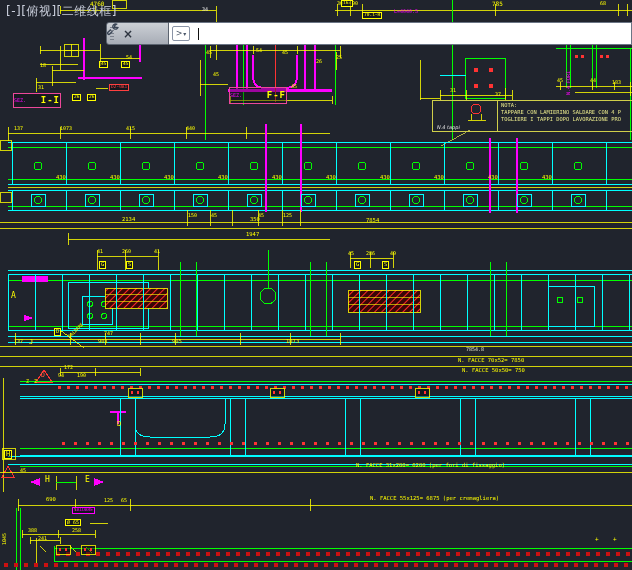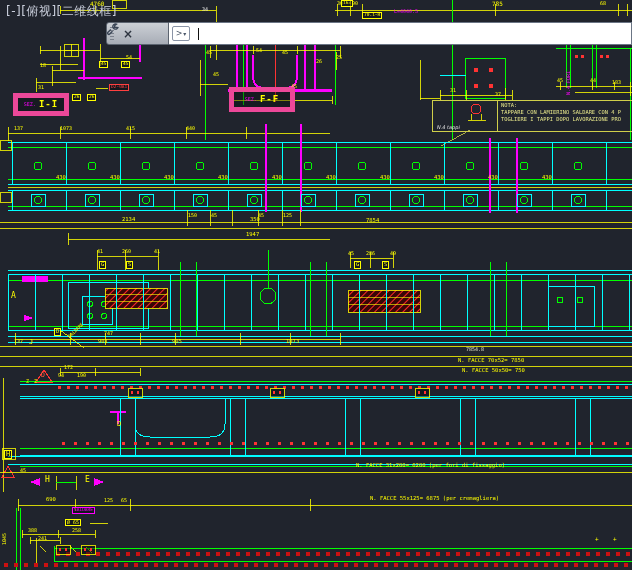--- a/index.html
+++ b/index.html
@@ -3,22 +3,22 @@
 <meta charset="utf-8">
 <style>
   html,body{margin:0;padding:0;background:#14161c;}
   .stage{position:relative;width:632px;height:570px;background:#20242d;overflow:hidden;
          font-family:"DejaVu Sans",sans-serif;}
   .stage svg{position:absolute;left:0;top:0;z-index:1;}
   #ann-layer{position:absolute;left:0;top:0;width:632px;height:570px;z-index:2;pointer-events:none;}
   .ann{position:absolute;white-space:nowrap;line-height:1;font-family:"DejaVu Sans Mono",monospace;}
   .ann.b{border:1px solid currentColor;padding:0 1px;background:rgba(10,12,16,.55);}
   
-  .secbox{position:absolute;z-index:2;border:5px solid #ec4899;background:rgba(10,12,16,.4);
-          display:flex;align-items:center;justify-content:center;gap:3px;
+  .secbox{position:absolute;z-index:2;border:1px solid #ec4899;background:rgba(10,12,16,.4);
+          display:flex;align-items:center;justify-content:space-between;gap:3px;
           font-family:"DejaVu Sans Mono",monospace;line-height:1;}
   .secbox .pfx{color:#ff00ff;font-size:5px;}
   .secbox .nm{color:#ffff00;font-size:9px;font-weight:bold;letter-spacing:1px;}
   .notabox{position:absolute;z-index:2;border:1px solid #cfcf4a;display:flex;}
   .notabox .symcell{width:64px;border-right:1px solid #cfcf4a;position:relative;}
   .notabox .symtag{position:absolute;left:4px;bottom:1px;color:#e0e0e0;font-size:5px;font-style:italic;line-height:1;}
   .notabox .txtcell{flex:1;padding:1px 0 1px 3px;color:#e6e68a;font-size:5.4px;line-height:7px;
           font-family:"DejaVu Sans Mono",monospace;white-space:nowrap;overflow:hidden;}
   
   .vplabel{position:absolute;left:6px;top:3px;z-index:4;color:#c9cedb;font-size:12px;letter-spacing:.5px;}

